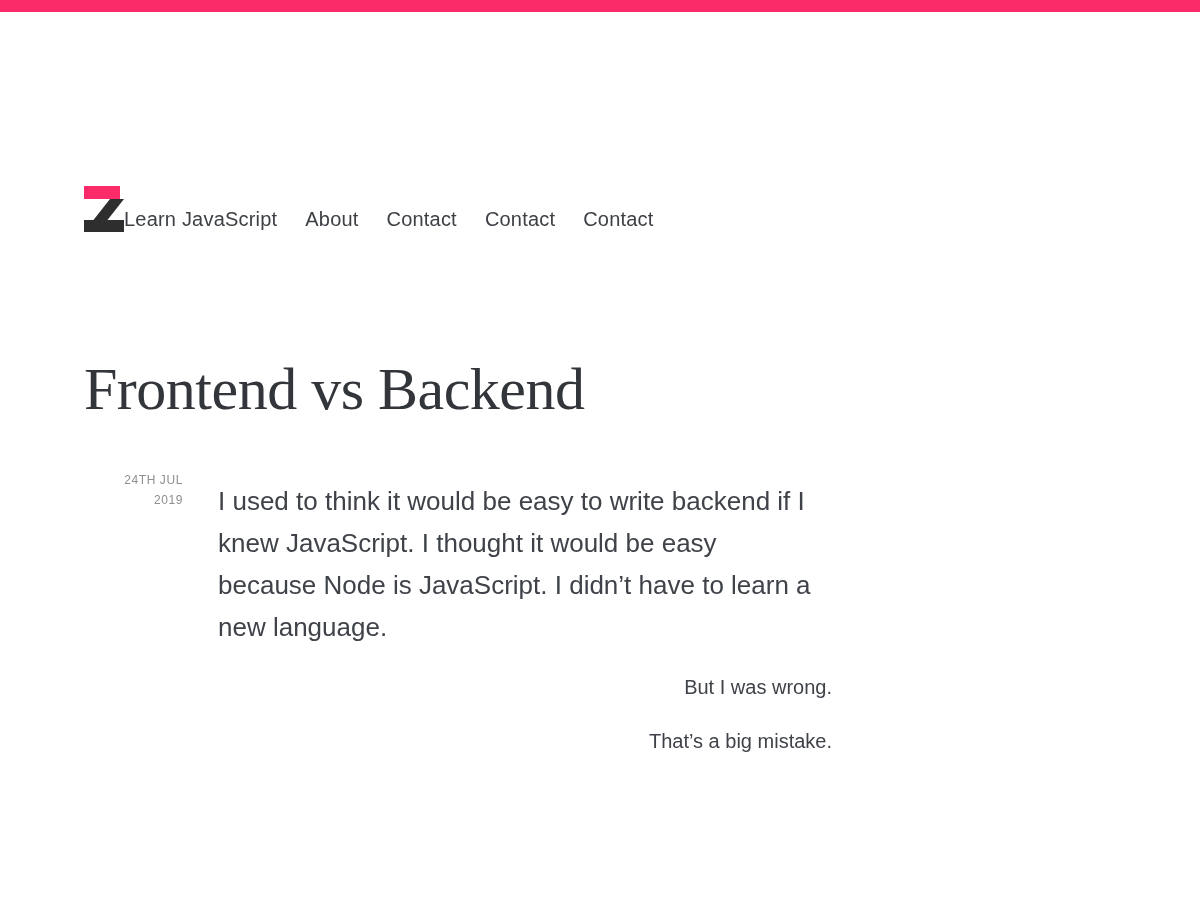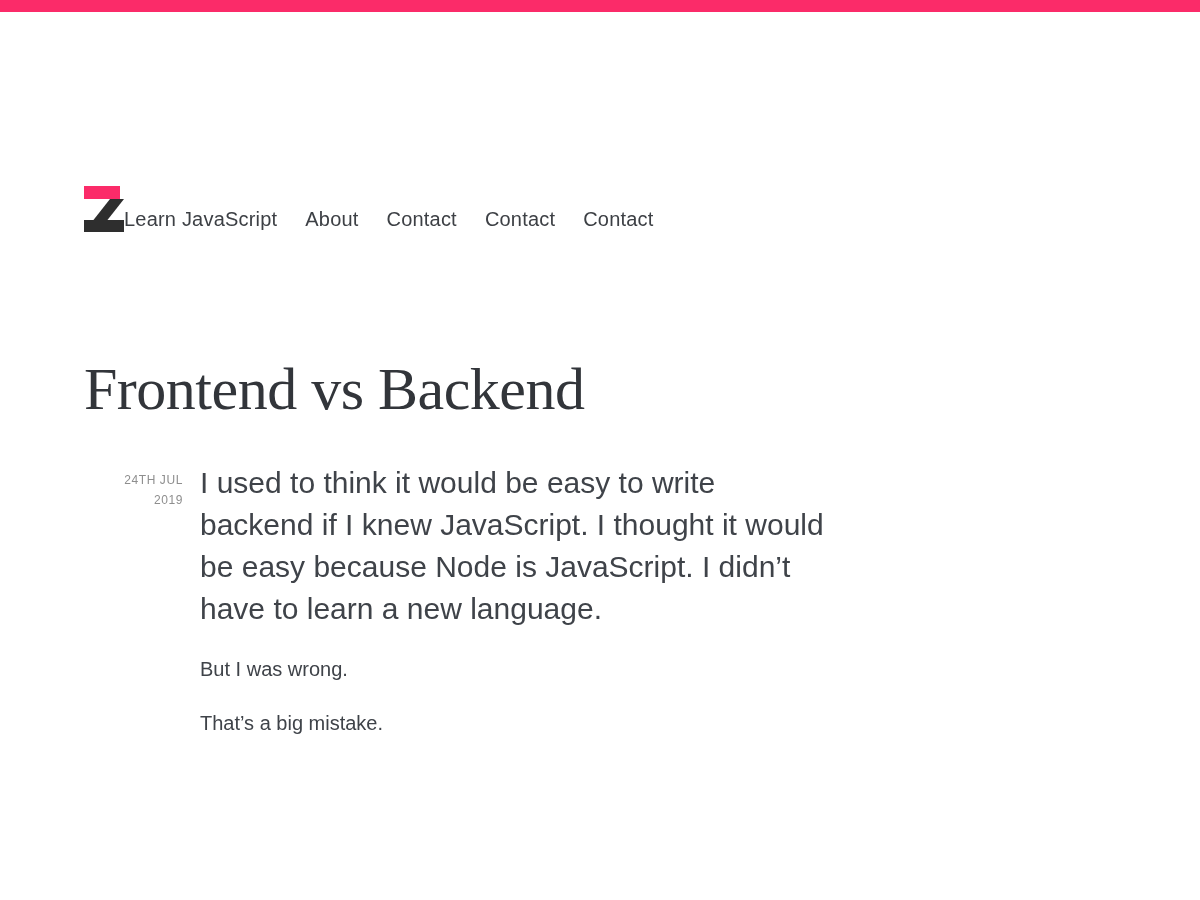--- a/index.html
+++ b/index.html
@@ -61,30 +61,31 @@
   .article-date {
     padding-top: 8px;
     text-align: right;
     font-size: 12px;
     line-height: 20px;
     letter-spacing: 0.6px;
     color: #8e8e8e;
     text-transform: uppercase;
   }
   .article-body .lead {
-    font-size: 30px;
+    font-size: 26px;
     line-height: 42px;
     color: #3f4349;
-    margin: 0;
+    margin: 18px;
   }
   .article-body p.body-para {
     font-size: 20px;
     line-height: 30px;
     color: #3f4349;
     margin-top: 24px;
+    text-align: right;
   }
   .article-body p.body-para:first-of-type {
     margin-top: 28px;
   }
 </style>
 </head>
 <body>
 
 <div class="top-accent-bar"></div>
 

